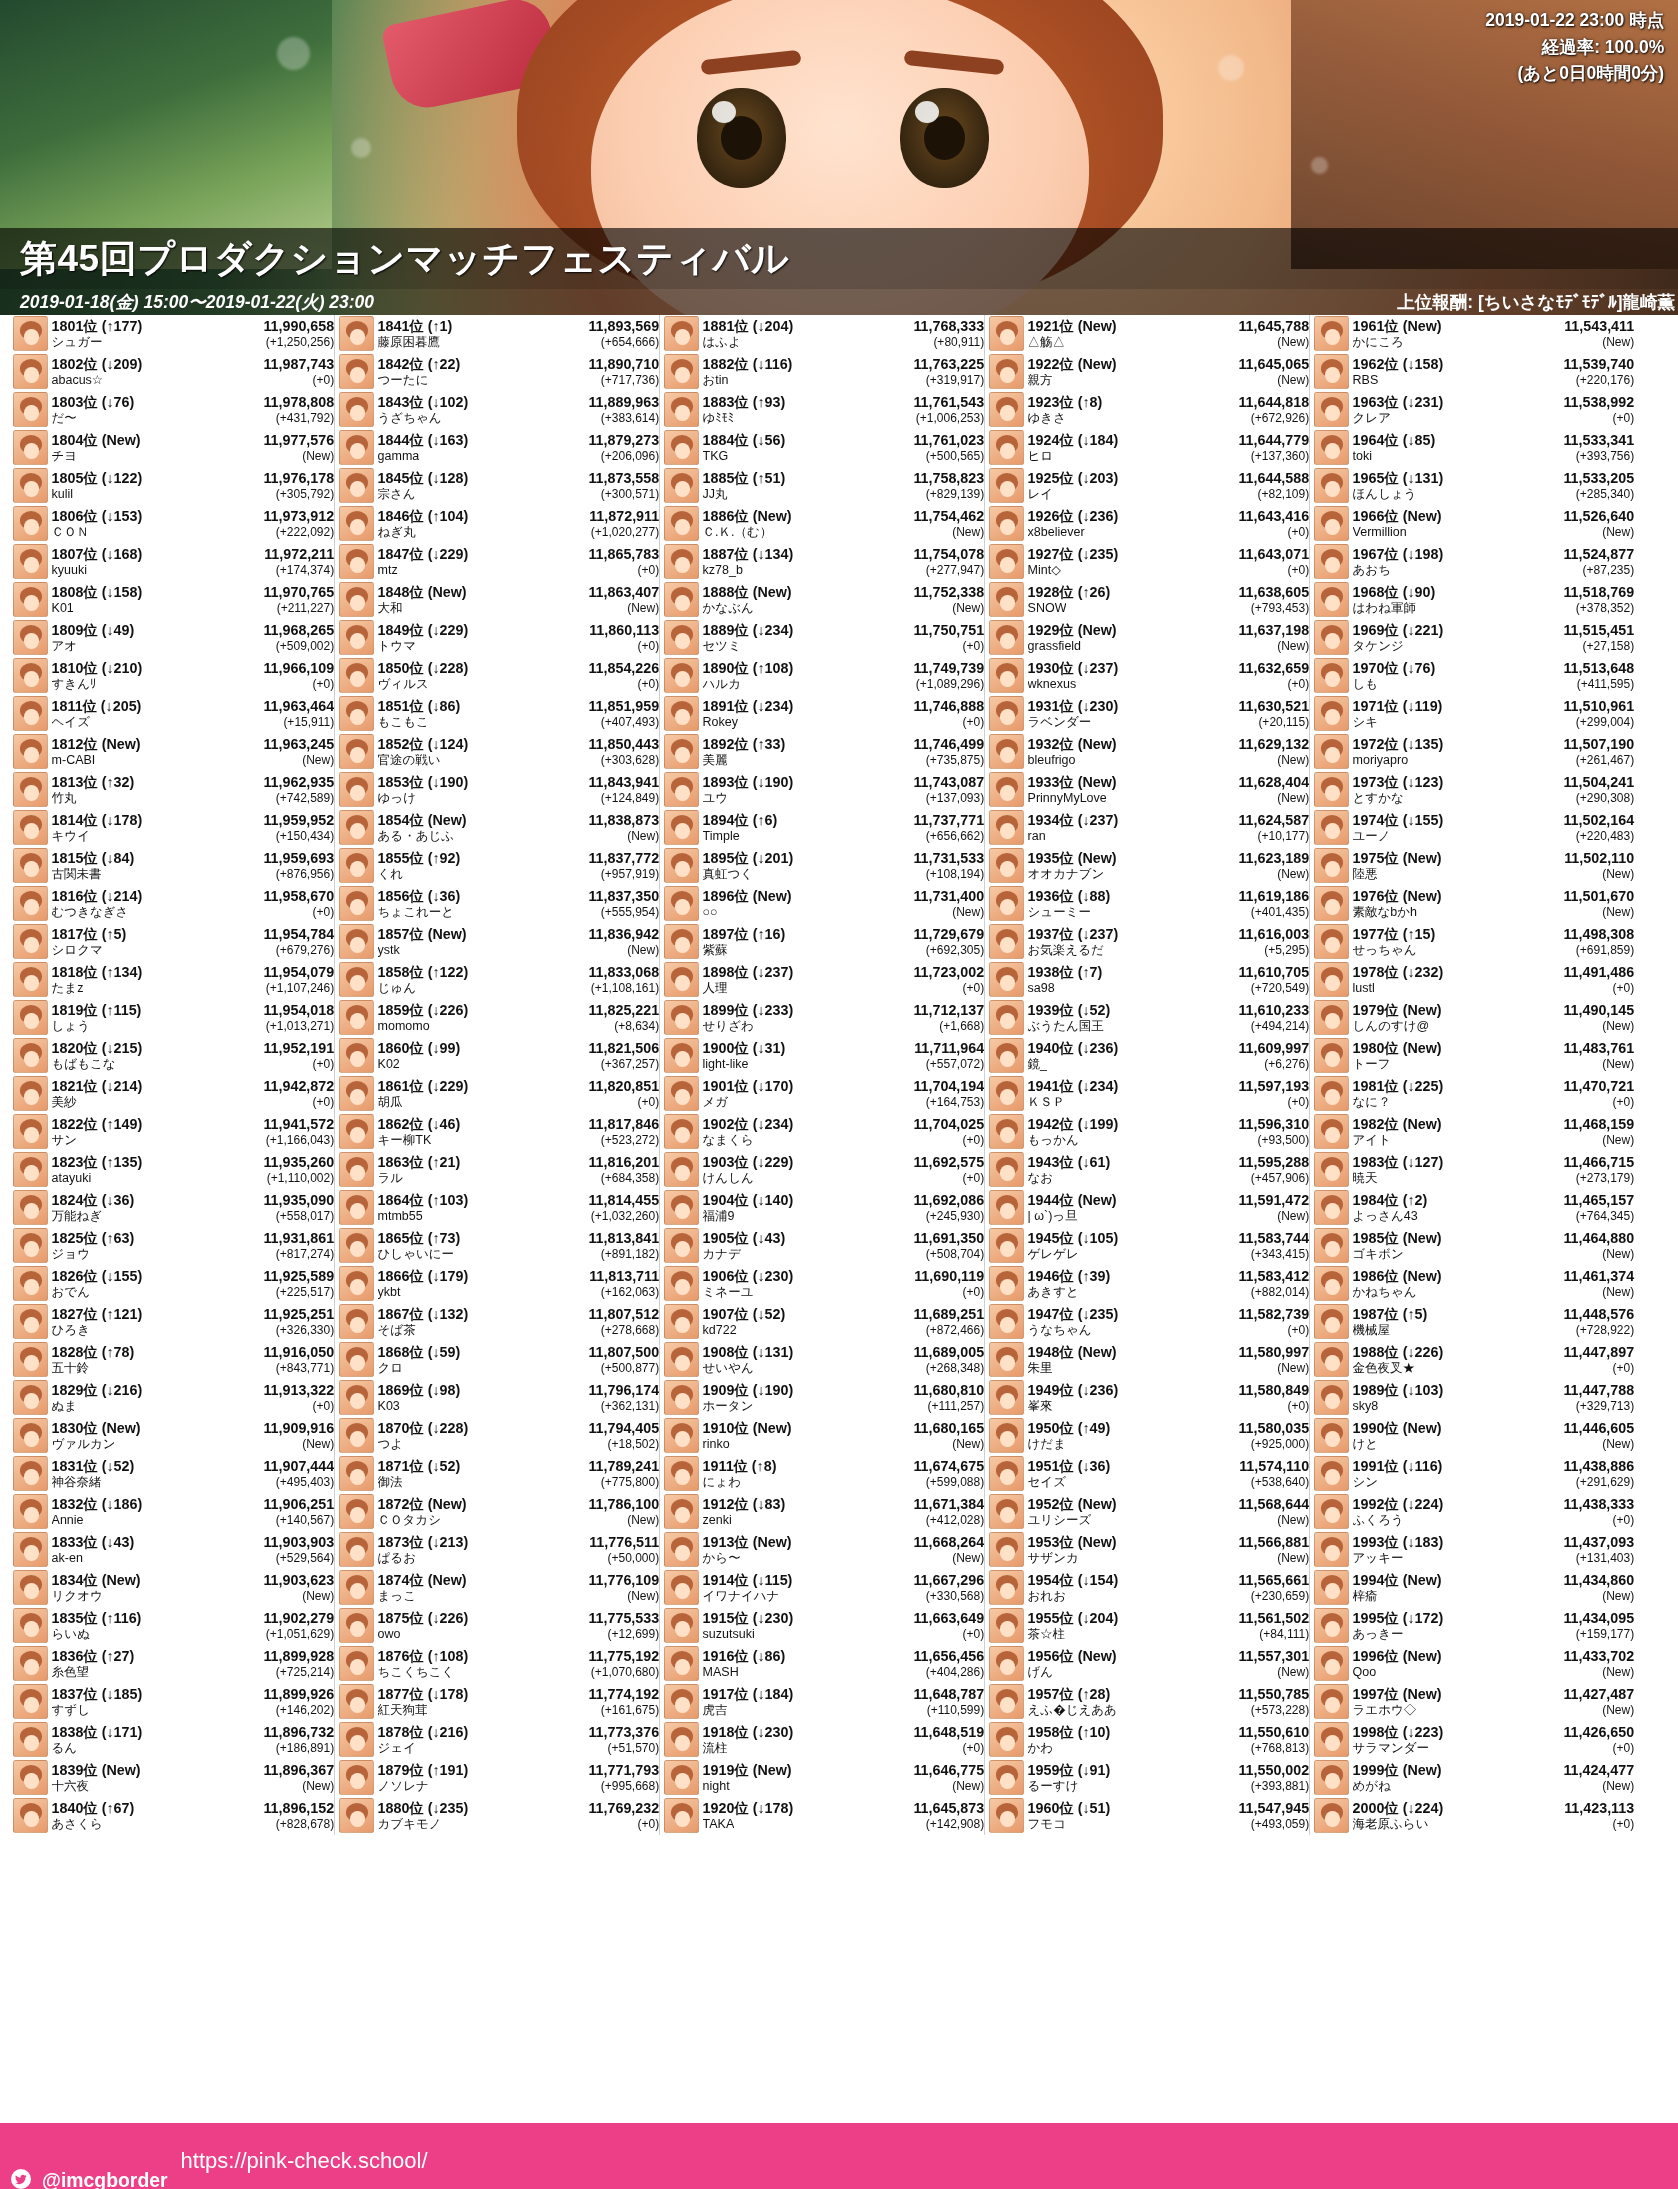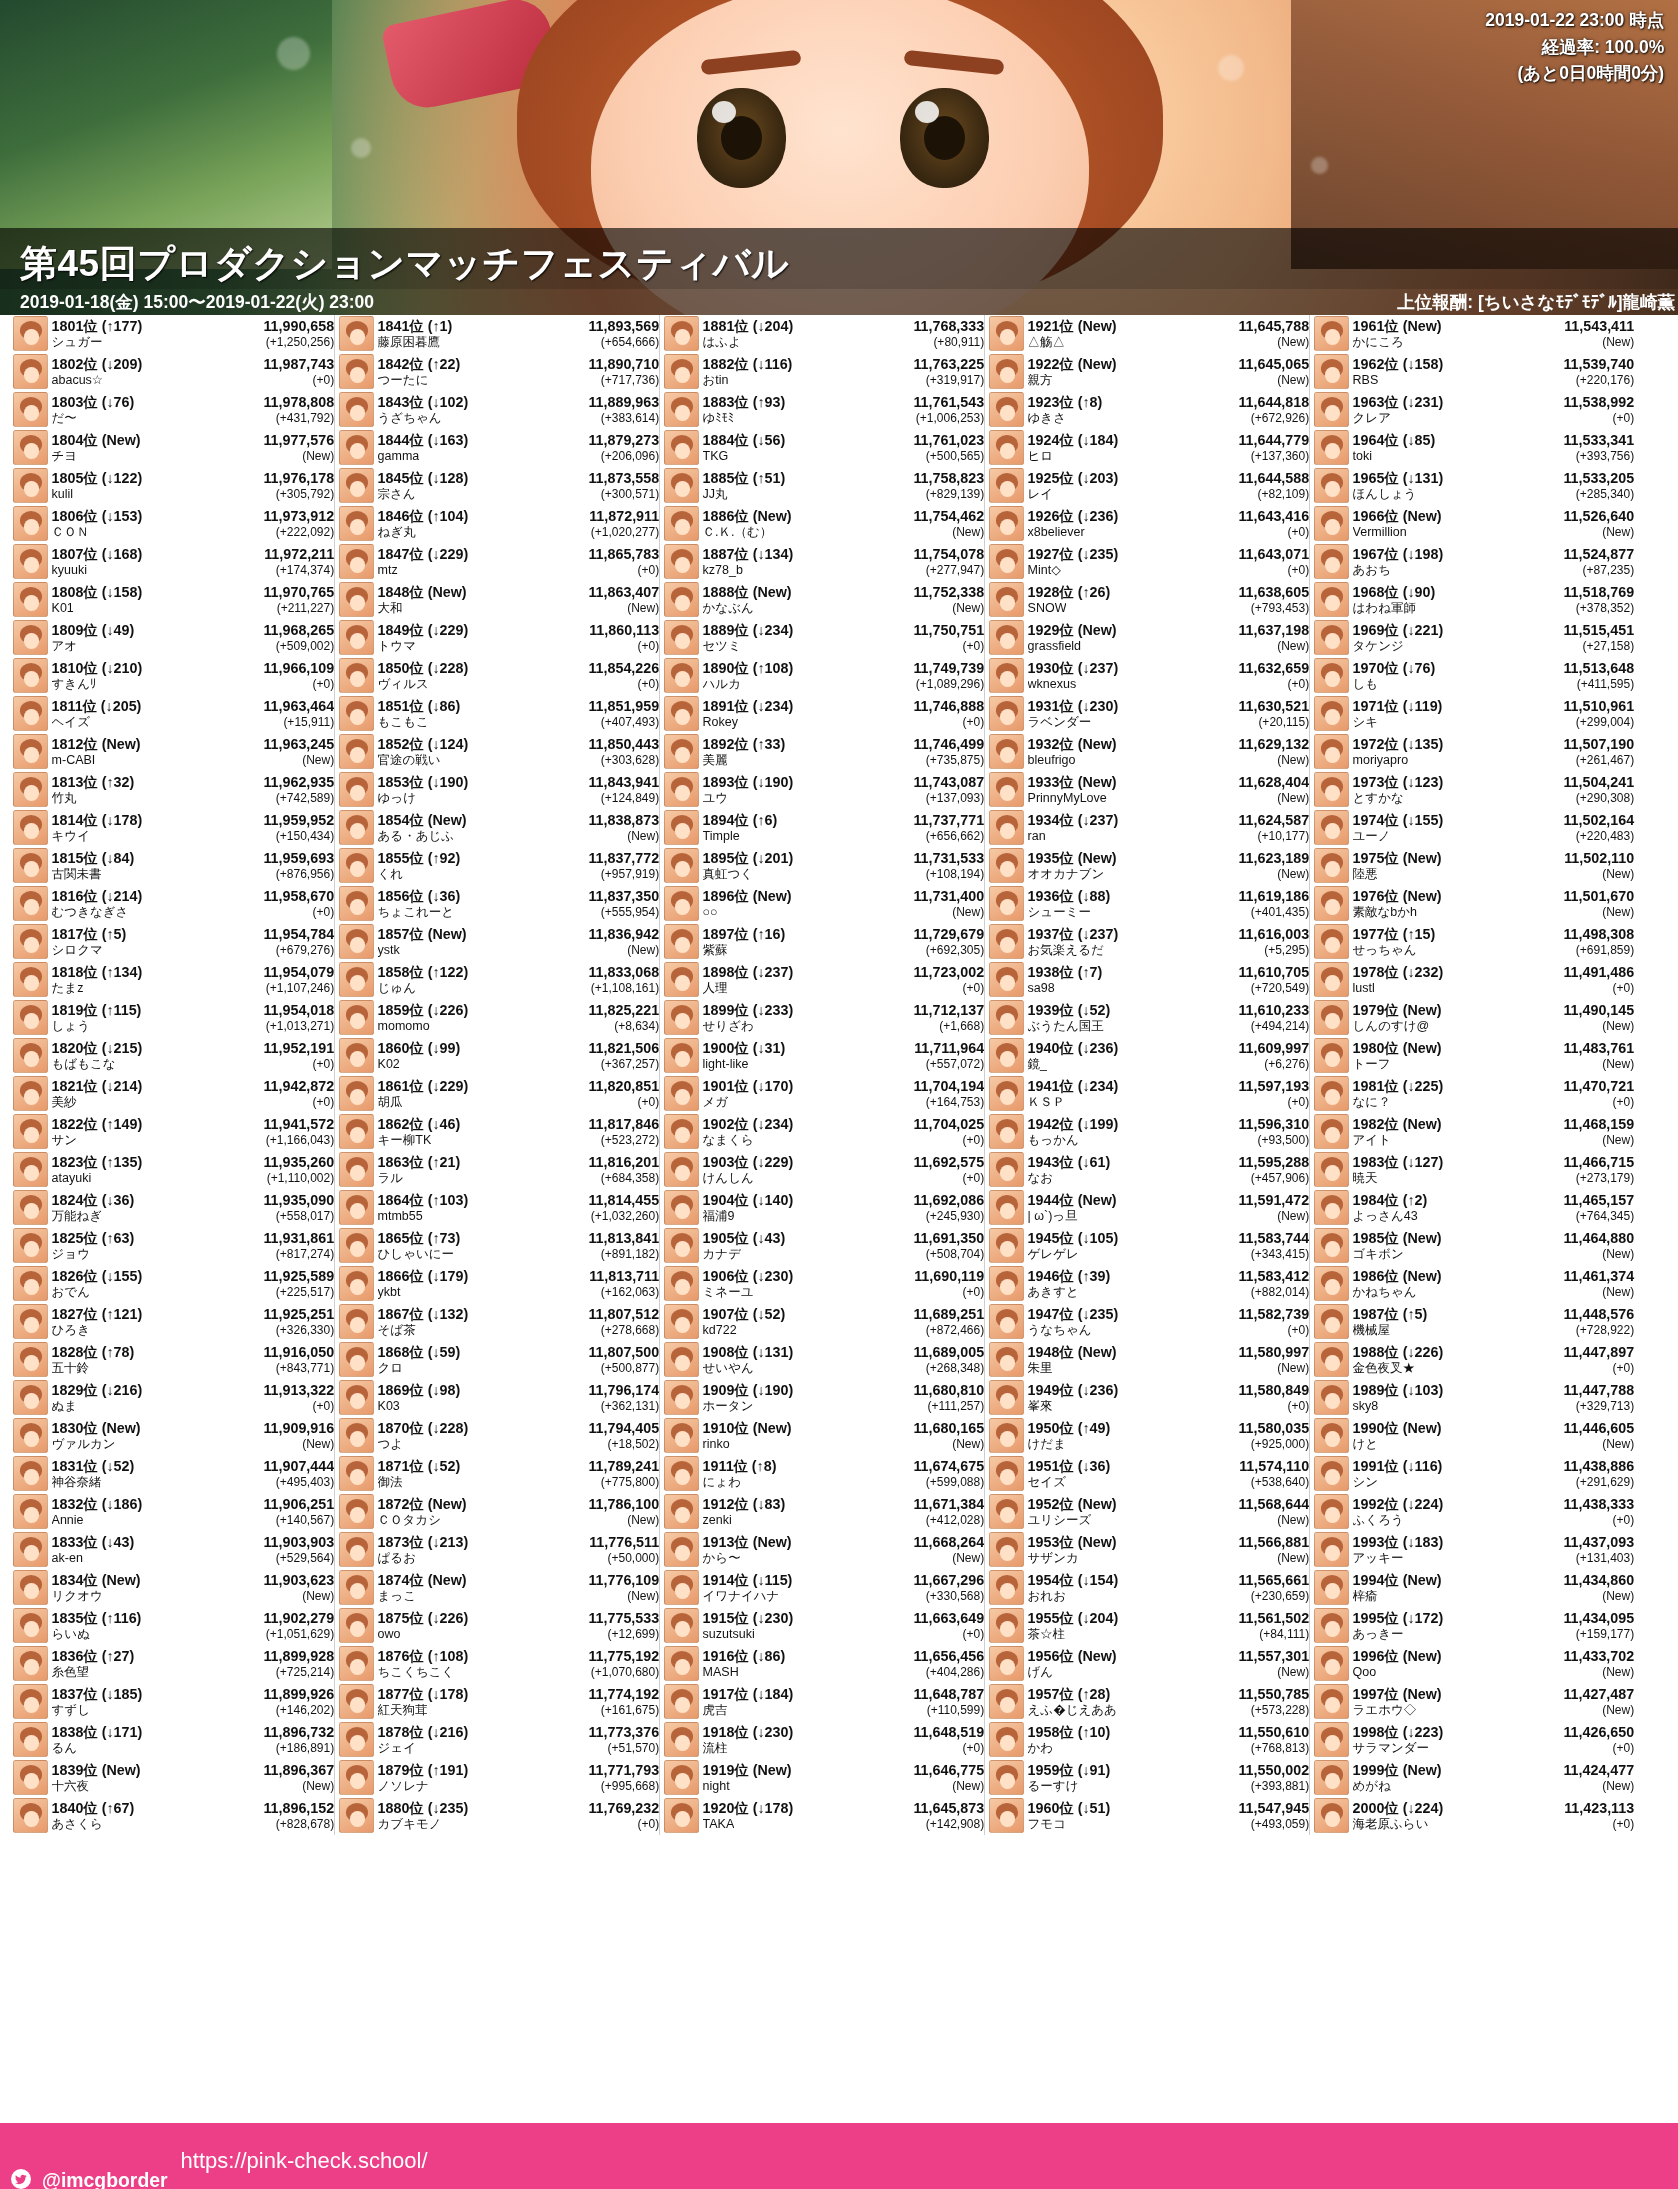--- a/index.html
+++ b/index.html
@@ -69,34 +69,34 @@
     font-weight: bold;
     line-height: 1.5;
     text-shadow: 0.9px 0.9px 1.8px rgba(0,0,0,.85), 0 0 3.7px rgba(0,0,0,.6);
   }
 
   .titlebar {
     position: absolute;
     left: 0; bottom: 26px;
     width: 1679px; height: 61px;
     background: rgba(0,0,0,0.62);
-    display: flex; align-items: flex-end; margin-top: 44px;
+    display: flex; align-items: center; margin-top: 44px;
   }
   .titlebar .main-title {
     color: #ffffff; font-size: 37px; font-weight: bold;
     padding-left: 20px; letter-spacing: 0.5px;
     text-shadow: 0.9px 0.9px 1.8px rgba(0,0,0,.9);
   }
   .subbar {
     position: absolute; left: 0; bottom: 0;
     width: 1679px; height: 26px;
     background: rgba(0,0,0,0.55);
     display: flex; align-items: center; justify-content: space-between;
   }
-  .subbar .period { color: #fff; font-size: 17.5px; font-weight: bold; padding-left: 20px; }
+  .subbar .period { color: #fff; font-size: 17.5px; font-weight: bold; padding-left: 20px; font-style: italic; }
   .subbar .reward { color: #fff; font-size: 17.5px; font-weight: bold; padding-right: 4px; }
 
   
   .desc {
     padding: 13px 0 9.2px 22px;
     font-size: 22px;
     color: #111;
     font-weight: bold;
   }
 

